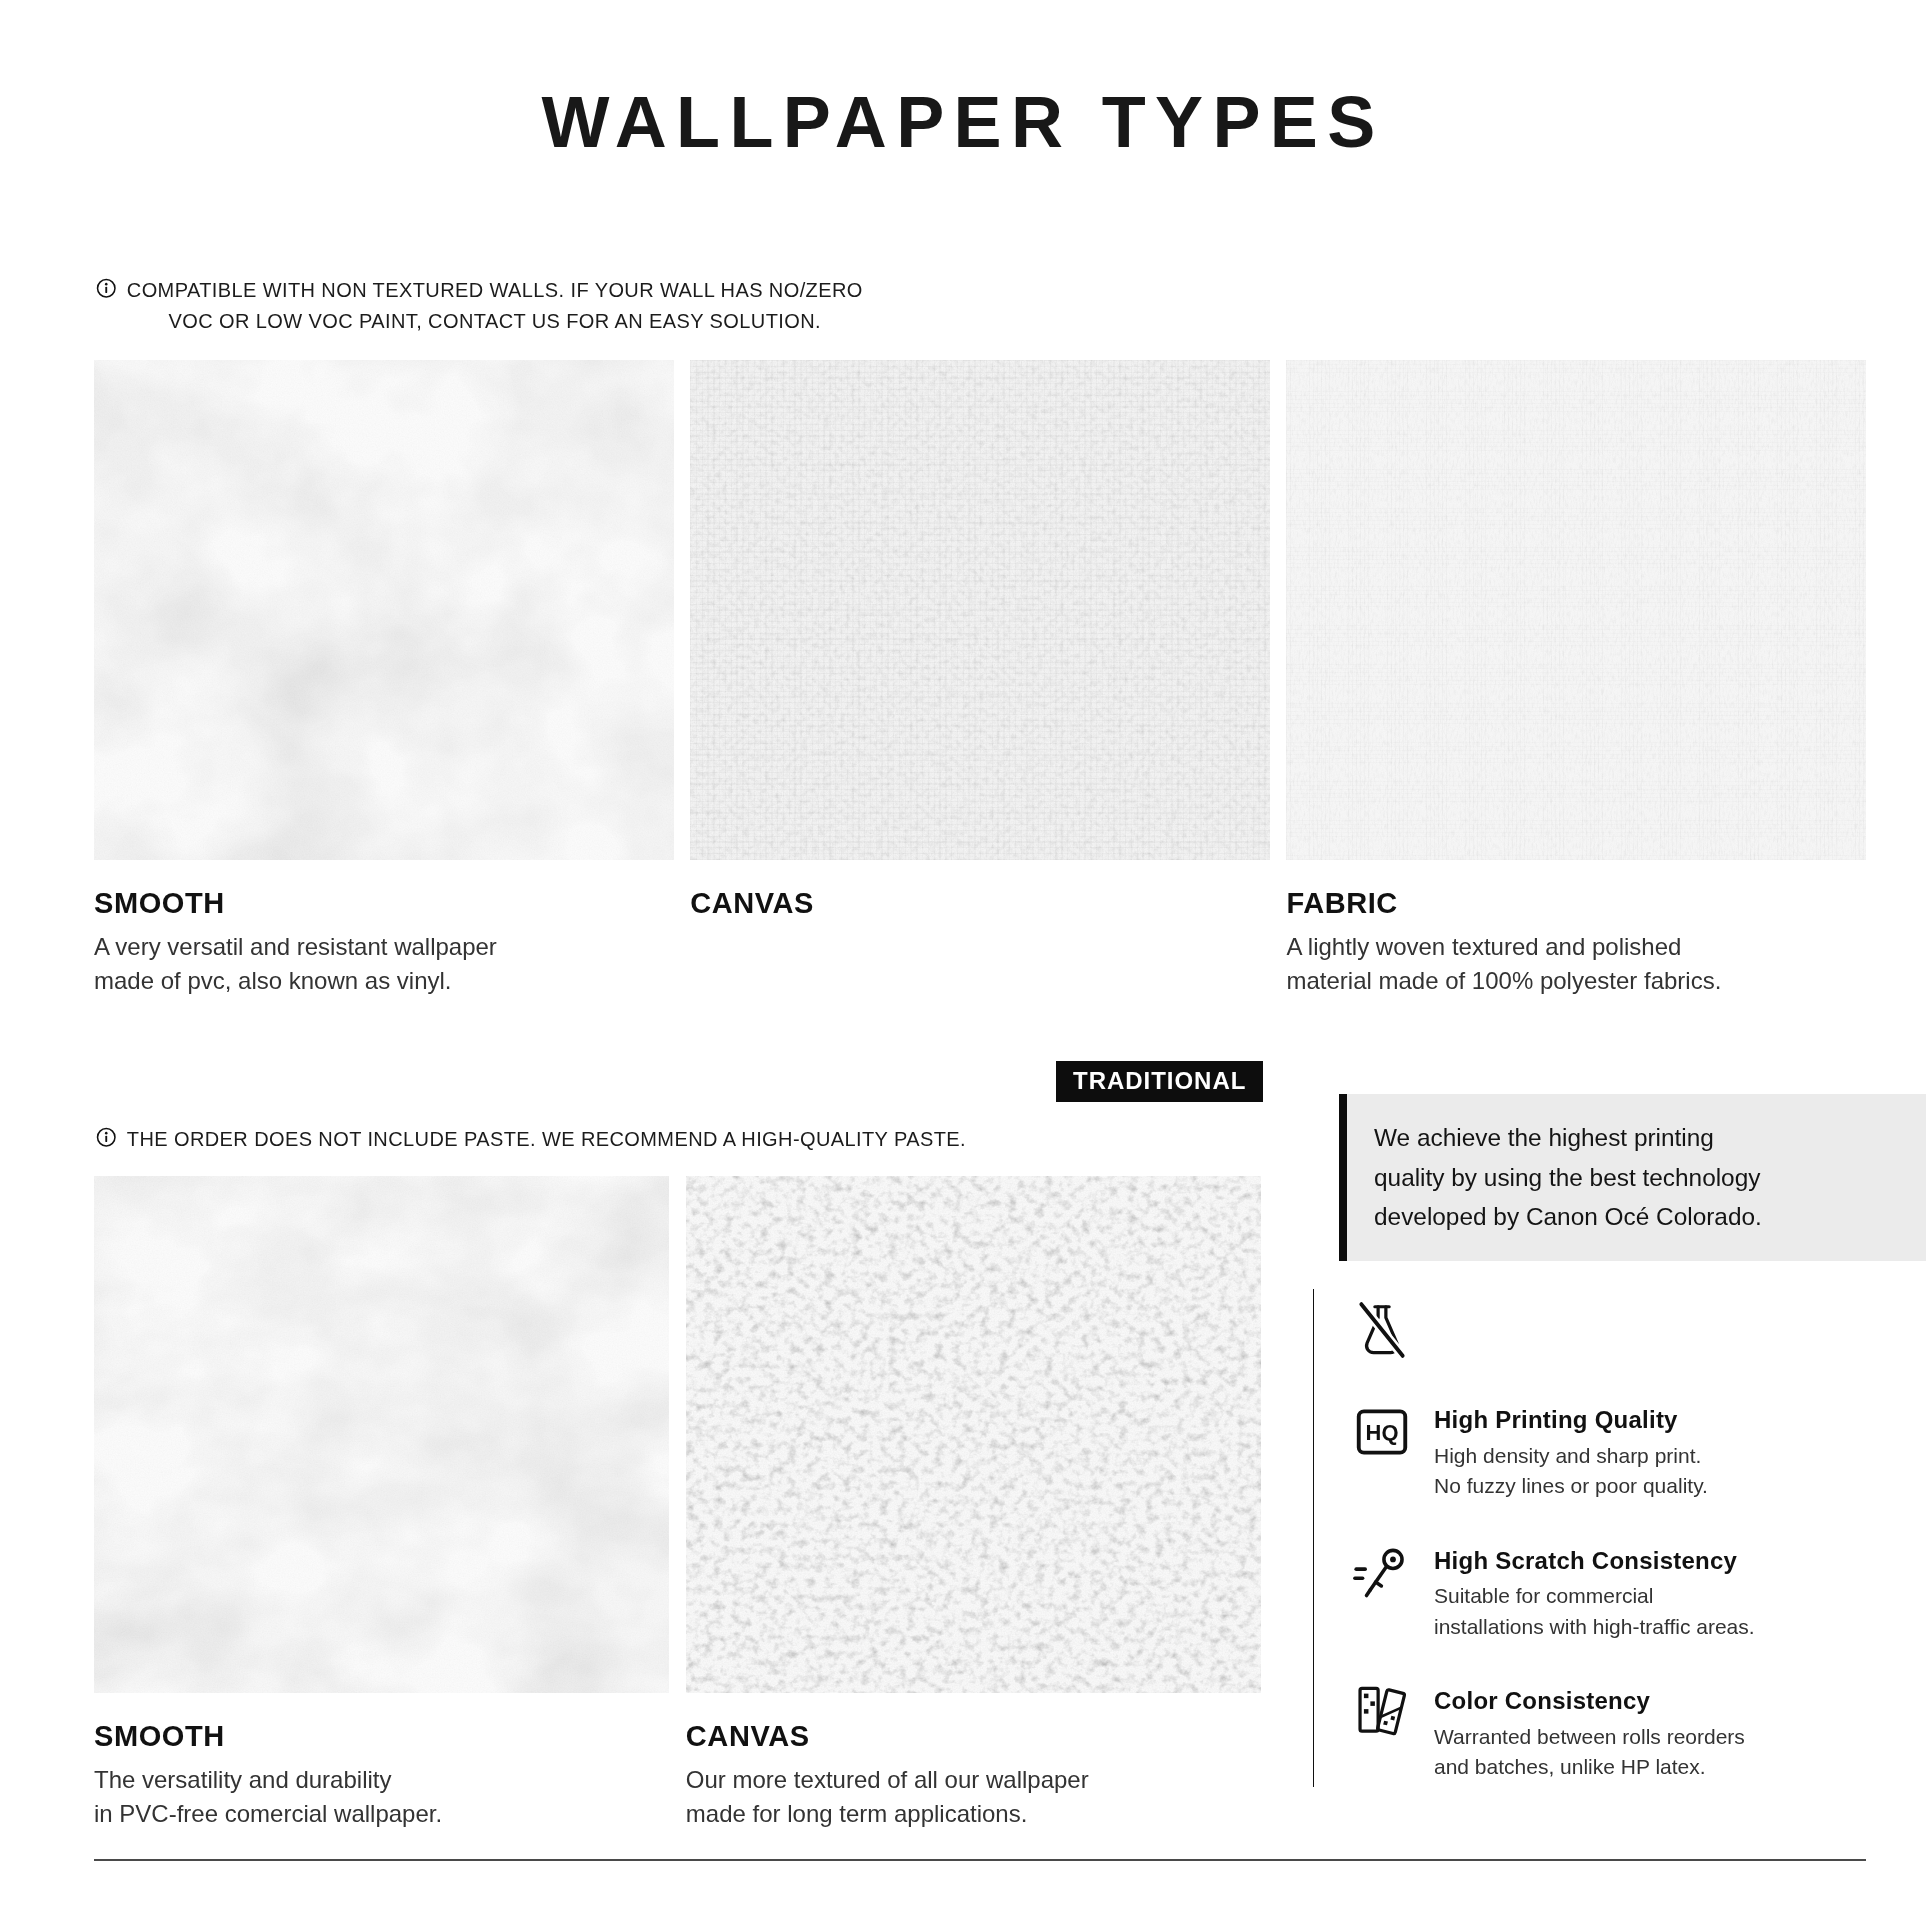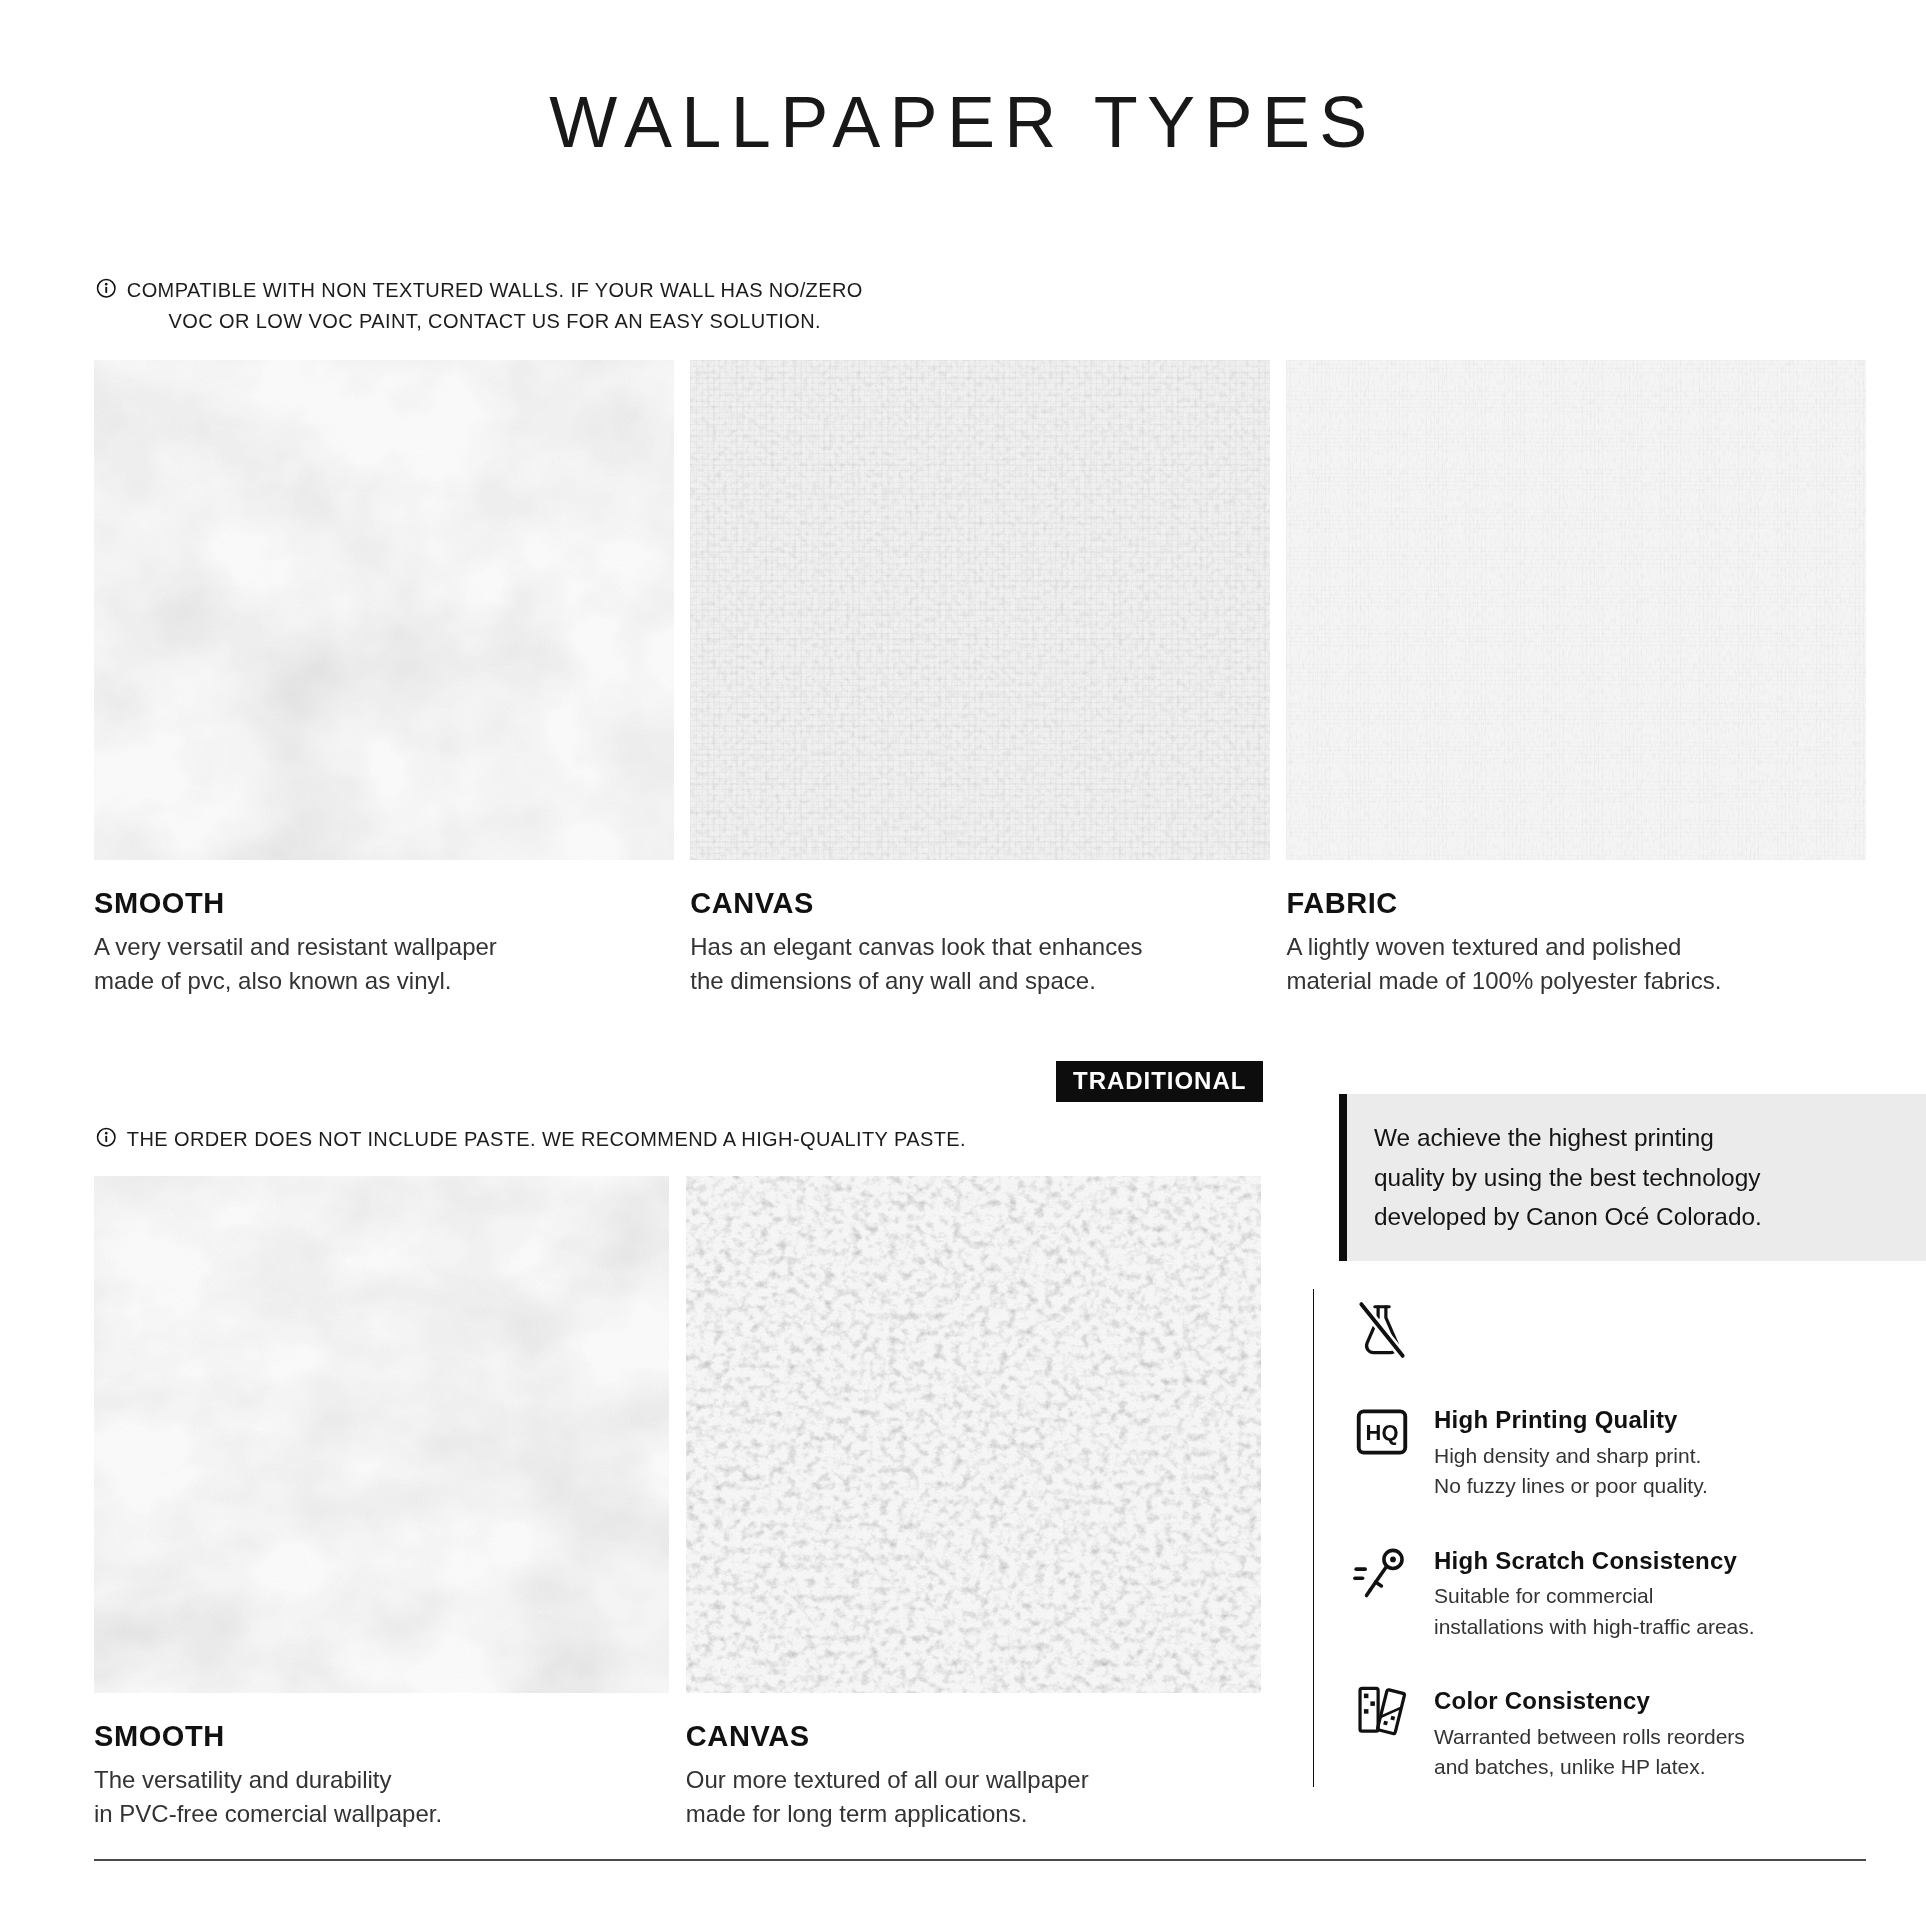--- a/index.html
+++ b/index.html
@@ -1,20 +1,20 @@
 <!DOCTYPE html>
 <html style="font-size:10.3px"><head>
 <meta charset="utf-8">
 <style>
   html,body{margin:0;padding:0;background:#ffffff;}
   .page{position:relative;width:1926px;height:1926px;background:#ffffff;overflow:hidden;
         font-family:"Liberation Sans",sans-serif;color:#111;}
 
   .title{position:absolute;top:81px;left:0;width:100%;margin:0;text-align:center;
-         font-size:72px;font-weight:400;letter-spacing:0.13em;color:#181818;}
+         font-size:72px;font-weight:700;letter-spacing:0.13em;color:#181818;}
 
   .section-header{position:absolute;left:94px;width:1169px;display:flex;align-items:flex-end;}
   .sh1{top:212px;}
   .sh2{top:1061px;flex-direction:column;}
   .section-label{background:#0d0d0d;color:#fff;font-size:24px;font-weight:700;
                  letter-spacing:0.04em;padding:8.3px 16.7px;line-height:1;}
   .section-line{flex:1;height:2.6px;background:#0d0d0d;}
 
   .note{position:absolute;display:flex;gap:10.3px;align-items:flex-start;
         font-size:20px;letter-spacing:0.02em;color:#1c1c1c;}
@@ -132,22 +132,20 @@
                 <feComponentTransfer>
                   <feFuncA type="table" tableValues="0.12 0.12"></feFuncA>
                 </feComponentTransfer>
               </filter>
           </defs>
           <rect width="100%" height="100%" filter="url(#fB1)"></rect>
           <rect width="100%" height="100%" filter="url(#fB2)"></rect>
         </svg>
       </div>
       <h3 class="swatch-name">CANVAS</h3>
-      <p class="swatch-desc">Has an elegant canvas look that enhances
-the dimensions of any wall and space.</p>
     </div>
 
     <div class="cell">
       <div class="swatch tex-fabric">
         <svg class="tex" aria-hidden="true" viewBox="0 0 902.672 778" width="580" height="500">
           <defs>
             <filter id="fC1">
                 <feTurbulence type="fractalNoise" baseFrequency="0.35 0.1" numOctaves="2" seed="9" stitchTiles="stitch"></feTurbulence>
                 <feColorMatrix type="saturate" values="0"></feColorMatrix>
                 <feComponentTransfer>

